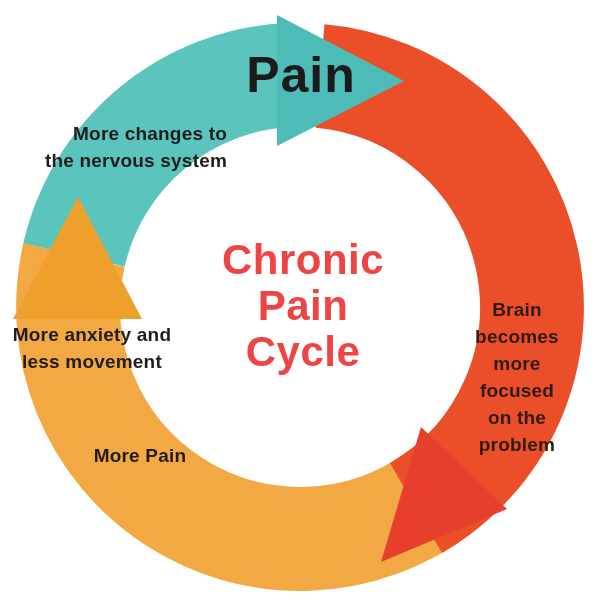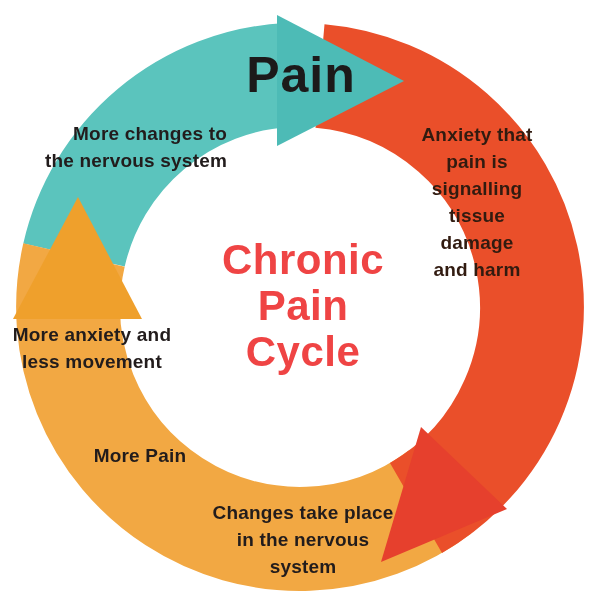--- a/index.html
+++ b/index.html
@@ -65,32 +65,28 @@
     <path d="M 421 427 L 507 509 L 381 562 Z" fill="#E6402D"></path>
 
     <path d="M 277 15 L 404 81 L 277 146 Z" fill="#4DBBB6"></path>
   </svg>
 
   <div class="label pain-label" style="left:301px; top:45px;">Pain</div>
 
   <div class="label" style="left:136px; top:120px;text-align:right;">More changes to
 the nervous system</div>
 
-  <div class="label on-red" style="left:477px; top:121px;">Anxiety that pain is
-signalling
-tissue damage
-and harm</div>
 
+  <div class="label on-red" style="left:517px; top:296px;">Brain becomes
+more focused
+on the problem</div>
 
   <div class="label center-title" style="left:303px; top:237px;">Chronic
 Pain
 Cycle</div>
 
   <div class="label" style="left:140px; top:442px;">More Pain</div>
 
   <div class="label" style="left:92px; top:321px;">More anxiety and
 less movement</div>
 
-  <div class="label" style="left:303px; top:499px;">Changes take place
-in the nervous
-system</div>
 
 </div>
 
 </body></html>

